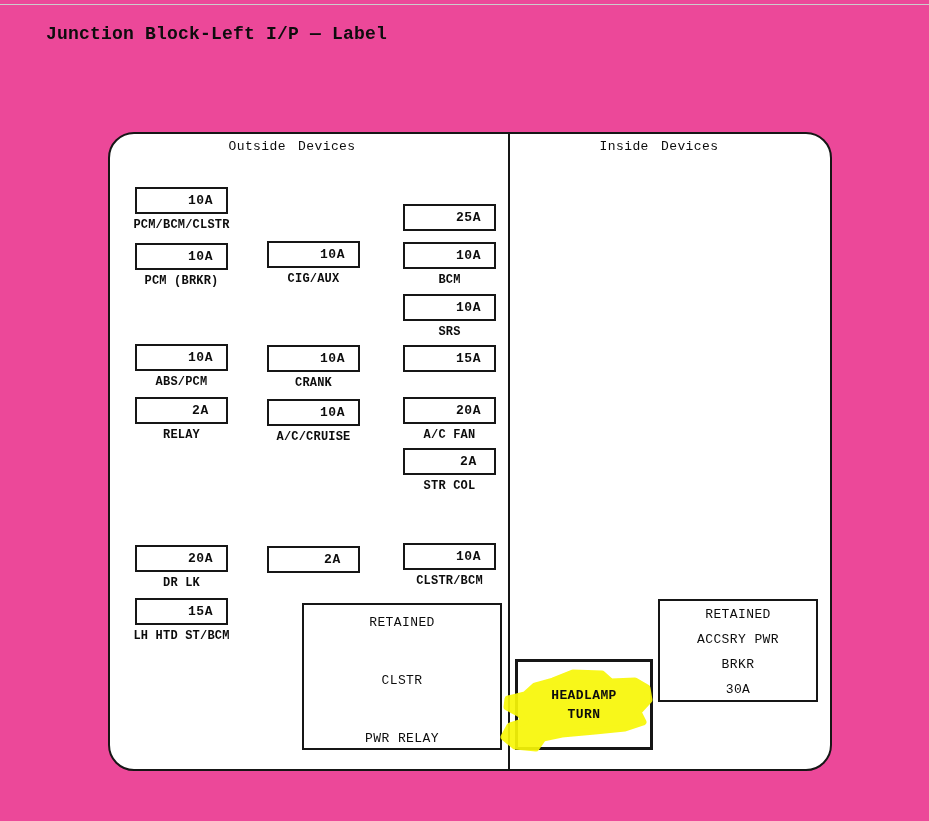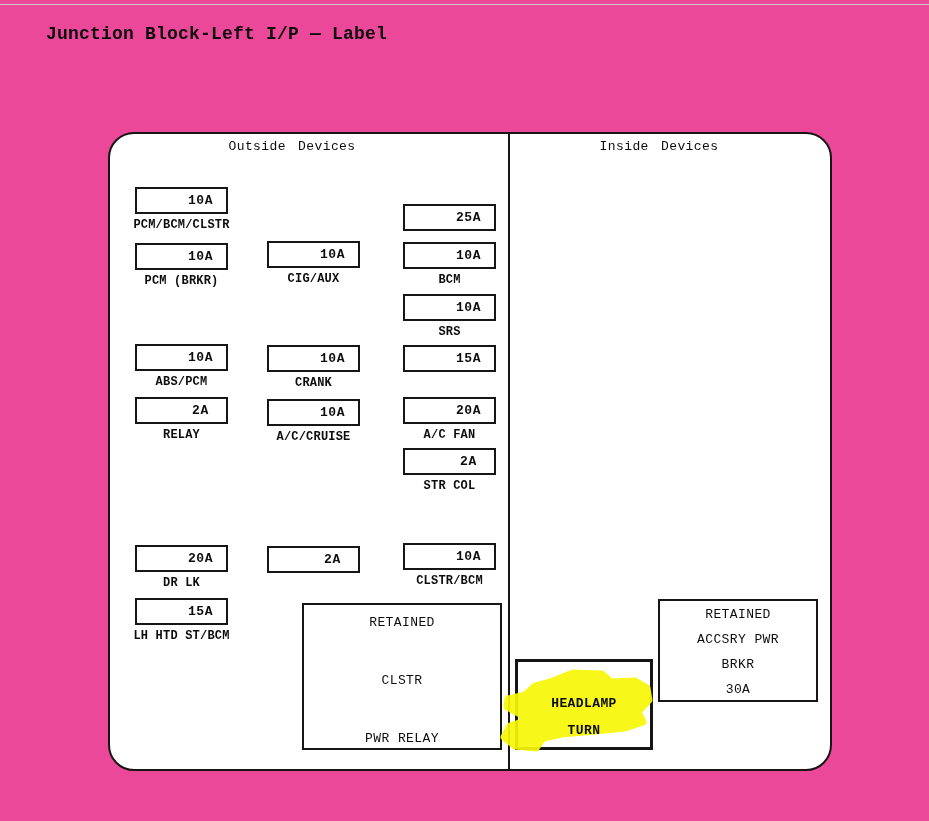--- a/index.html
+++ b/index.html
@@ -35,21 +35,21 @@
     position:absolute; box-sizing:border-box; border:2px solid #161616; background:#ffffff;
     display:flex; flex-direction:column; align-items:center; justify-content:space-between;
     font-size:13px; line-height:19px; letter-spacing:0.4px; text-align:center;
   }
   .bigbox-rap-relay   { left:302px; top:603px; width:200px; height:147px; padding-top:8px; }
   .bigbox-headlamp    { left:515px; top:659px; width:138px; height:91px; border-width:3px;
                         justify-content:flex-start; padding-top:24px; font-weight:bold; }
   .bigbox-rap-breaker { left:658px; top:599px; width:160px; height:103px; line-height:20px; padding-top:4px; }
 
   .highlight-svg { position:absolute; left:495px; top:660px; width:170px; height:95px; z-index:2; pointer-events:none; }
-  .bigbox-headlamp .line { position:relative; z-index:3;margin-top:8px; }
+  .bigbox-headlamp .line { position:relative; z-index:3; }
 </style>
 </head>
 <body>
 
 <div class="canvas">
 
   <div class="top-edge-line"></div>
 
   <div class="page-title">Junction Block-Left I/P — Label</div>
 

